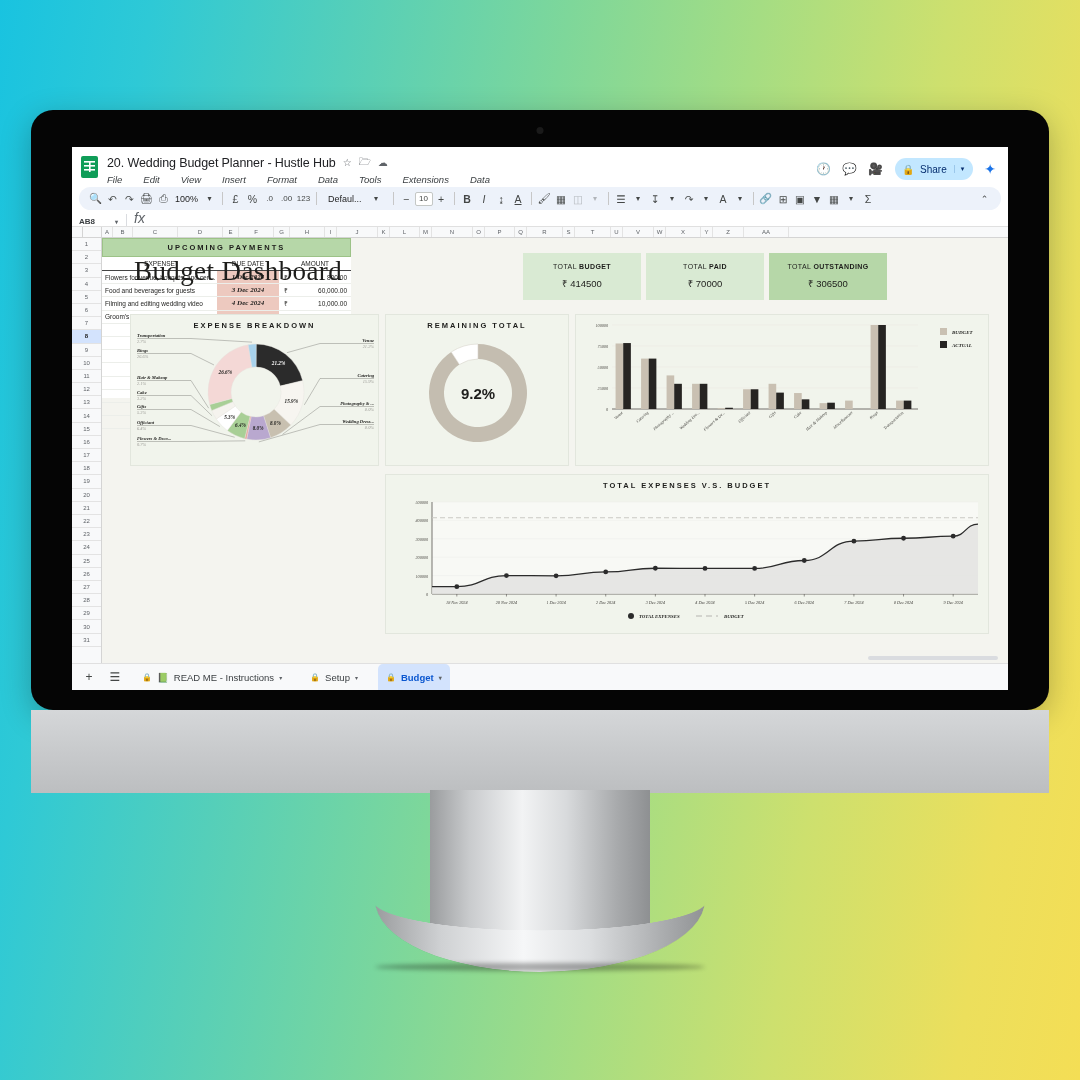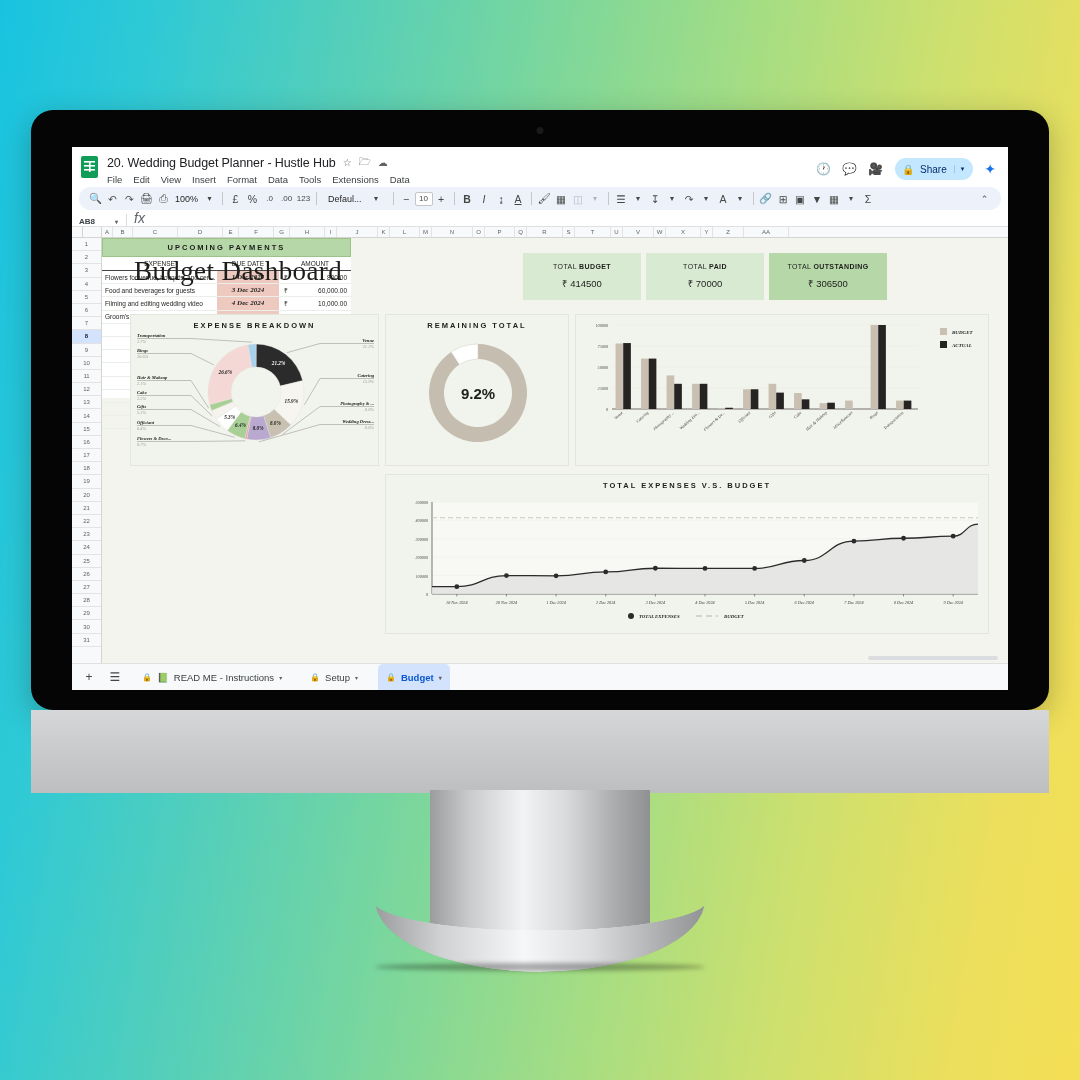--- a/index.html
+++ b/index.html
@@ -38,21 +38,21 @@
   .gs-logo { width:17px; height:22px; border-radius:2px; background:#0f9d58; position:relative; flex:0 0 auto; margin-top:2px;}
   .gs-logo:after{content:""; position:absolute; left:3px; top:5px; width:11px; height:11px;
     background:
       linear-gradient(#fff,#fff) 0 0/11px 1.6px no-repeat,
       linear-gradient(#fff,#fff) 0 4px/11px 1.6px no-repeat,
       linear-gradient(#fff,#fff) 0 8px/11px 1.6px no-repeat,
       linear-gradient(#fff,#fff) 4.5px 0/1.6px 11px no-repeat;}
   .title-wrap { margin-left:9px; flex:1 1 auto; }
   .doc-title { font-size:12.5px; color:#202124; letter-spacing:-.1px; display:flex; align-items:center; gap:7px;}
   .t-ic { color:#5f6368; font-size:10px; display:inline-block;}
-  .menubar { margin-top:3px; display:flex; gap:11px; font-size:9.5px; color:#3c4043;}
+  .menubar { margin-top:3px; display:flex; gap:21px; font-size:9.5px; color:#3c4043;font-style:italic;}
   .menubar span { cursor:default; }
   .top-right { display:flex; align-items:center; gap:11px; margin-top:4px; }
   .tr-ic { width:15px; height:15px; color:#444746; display:flex; align-items:center; justify-content:center; font-size:12px;}
   .share-btn { background:#c2e7ff; color:#062e6f; border-radius:12px; height:22px; display:flex; align-items:center;
                padding:0 9px 0 8px; gap:5px; font-size:10px; font-weight:500;}
   .share-caret{ border-left:1px solid #9bc7ea; padding-left:6px; margin-left:2px; font-size:7px;}
   .gemini { color:#1a73e8; font-size:14px; margin-right:2px;}
 
   .toolbar { height:23px; margin:1px 7px 0 7px; background:#edf2fa; border-radius:14px;
              display:flex; align-items:center; padding:0 8px; gap:0px; font-size:9px; color:#444746;}

